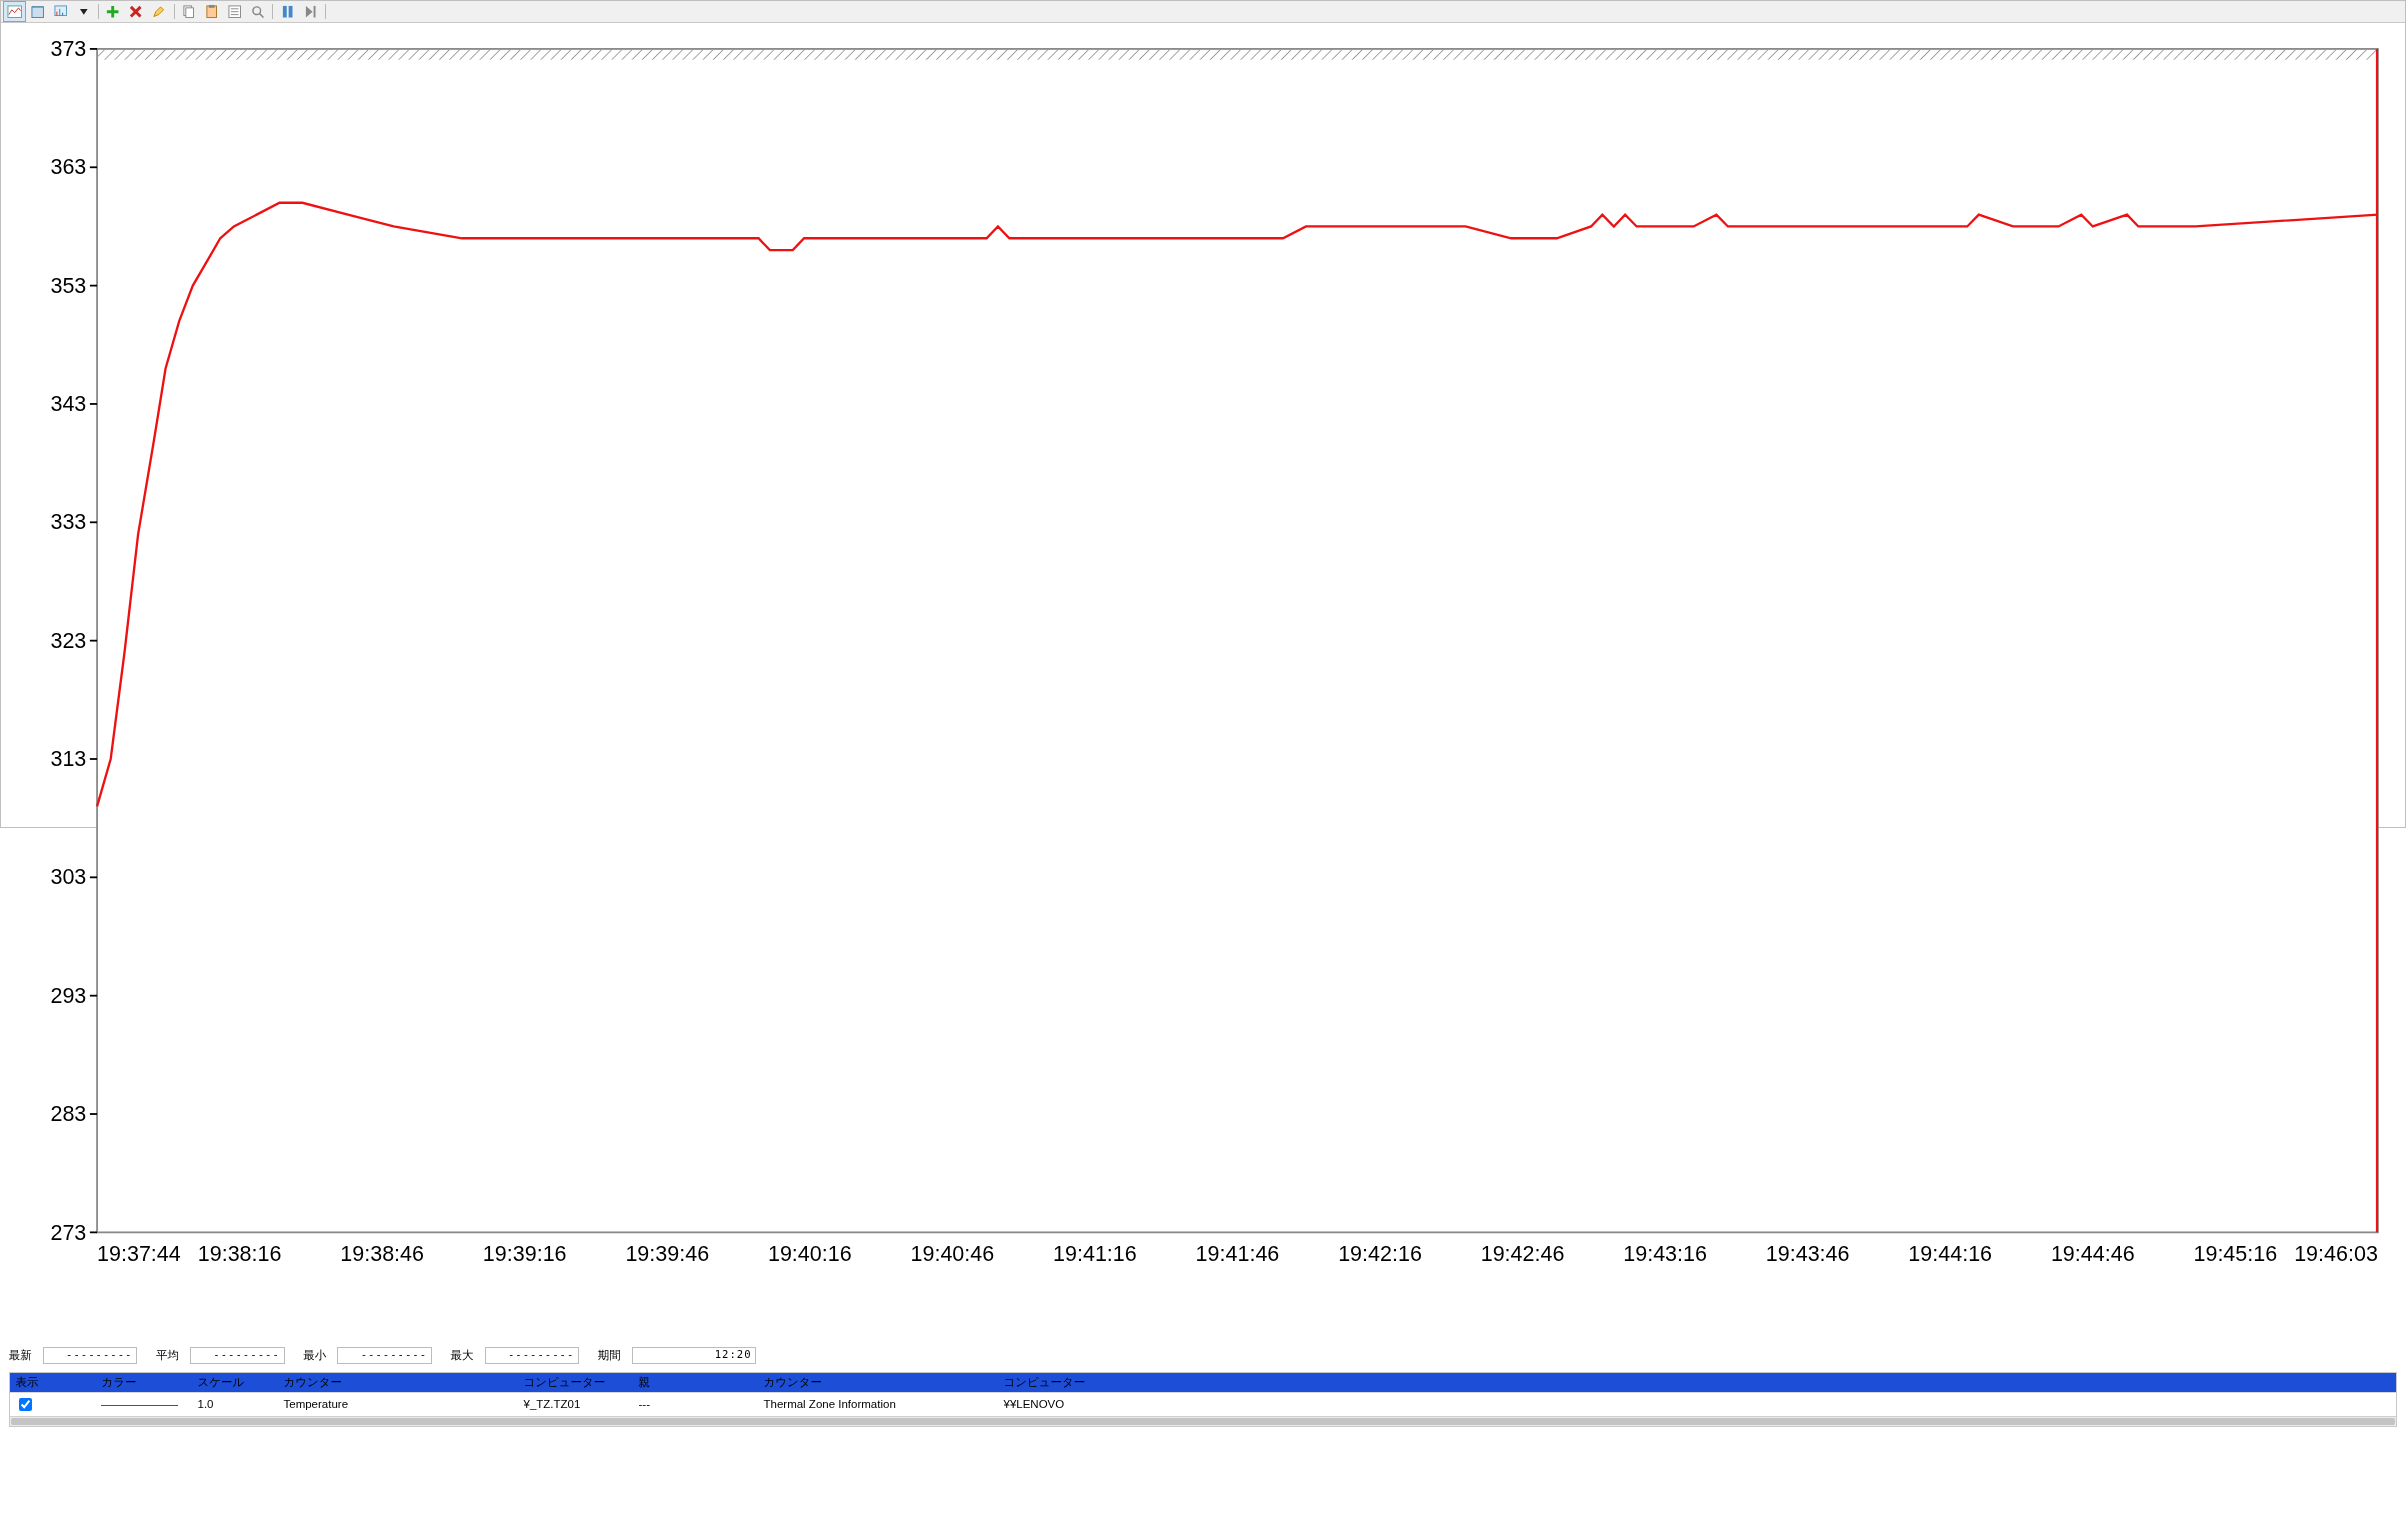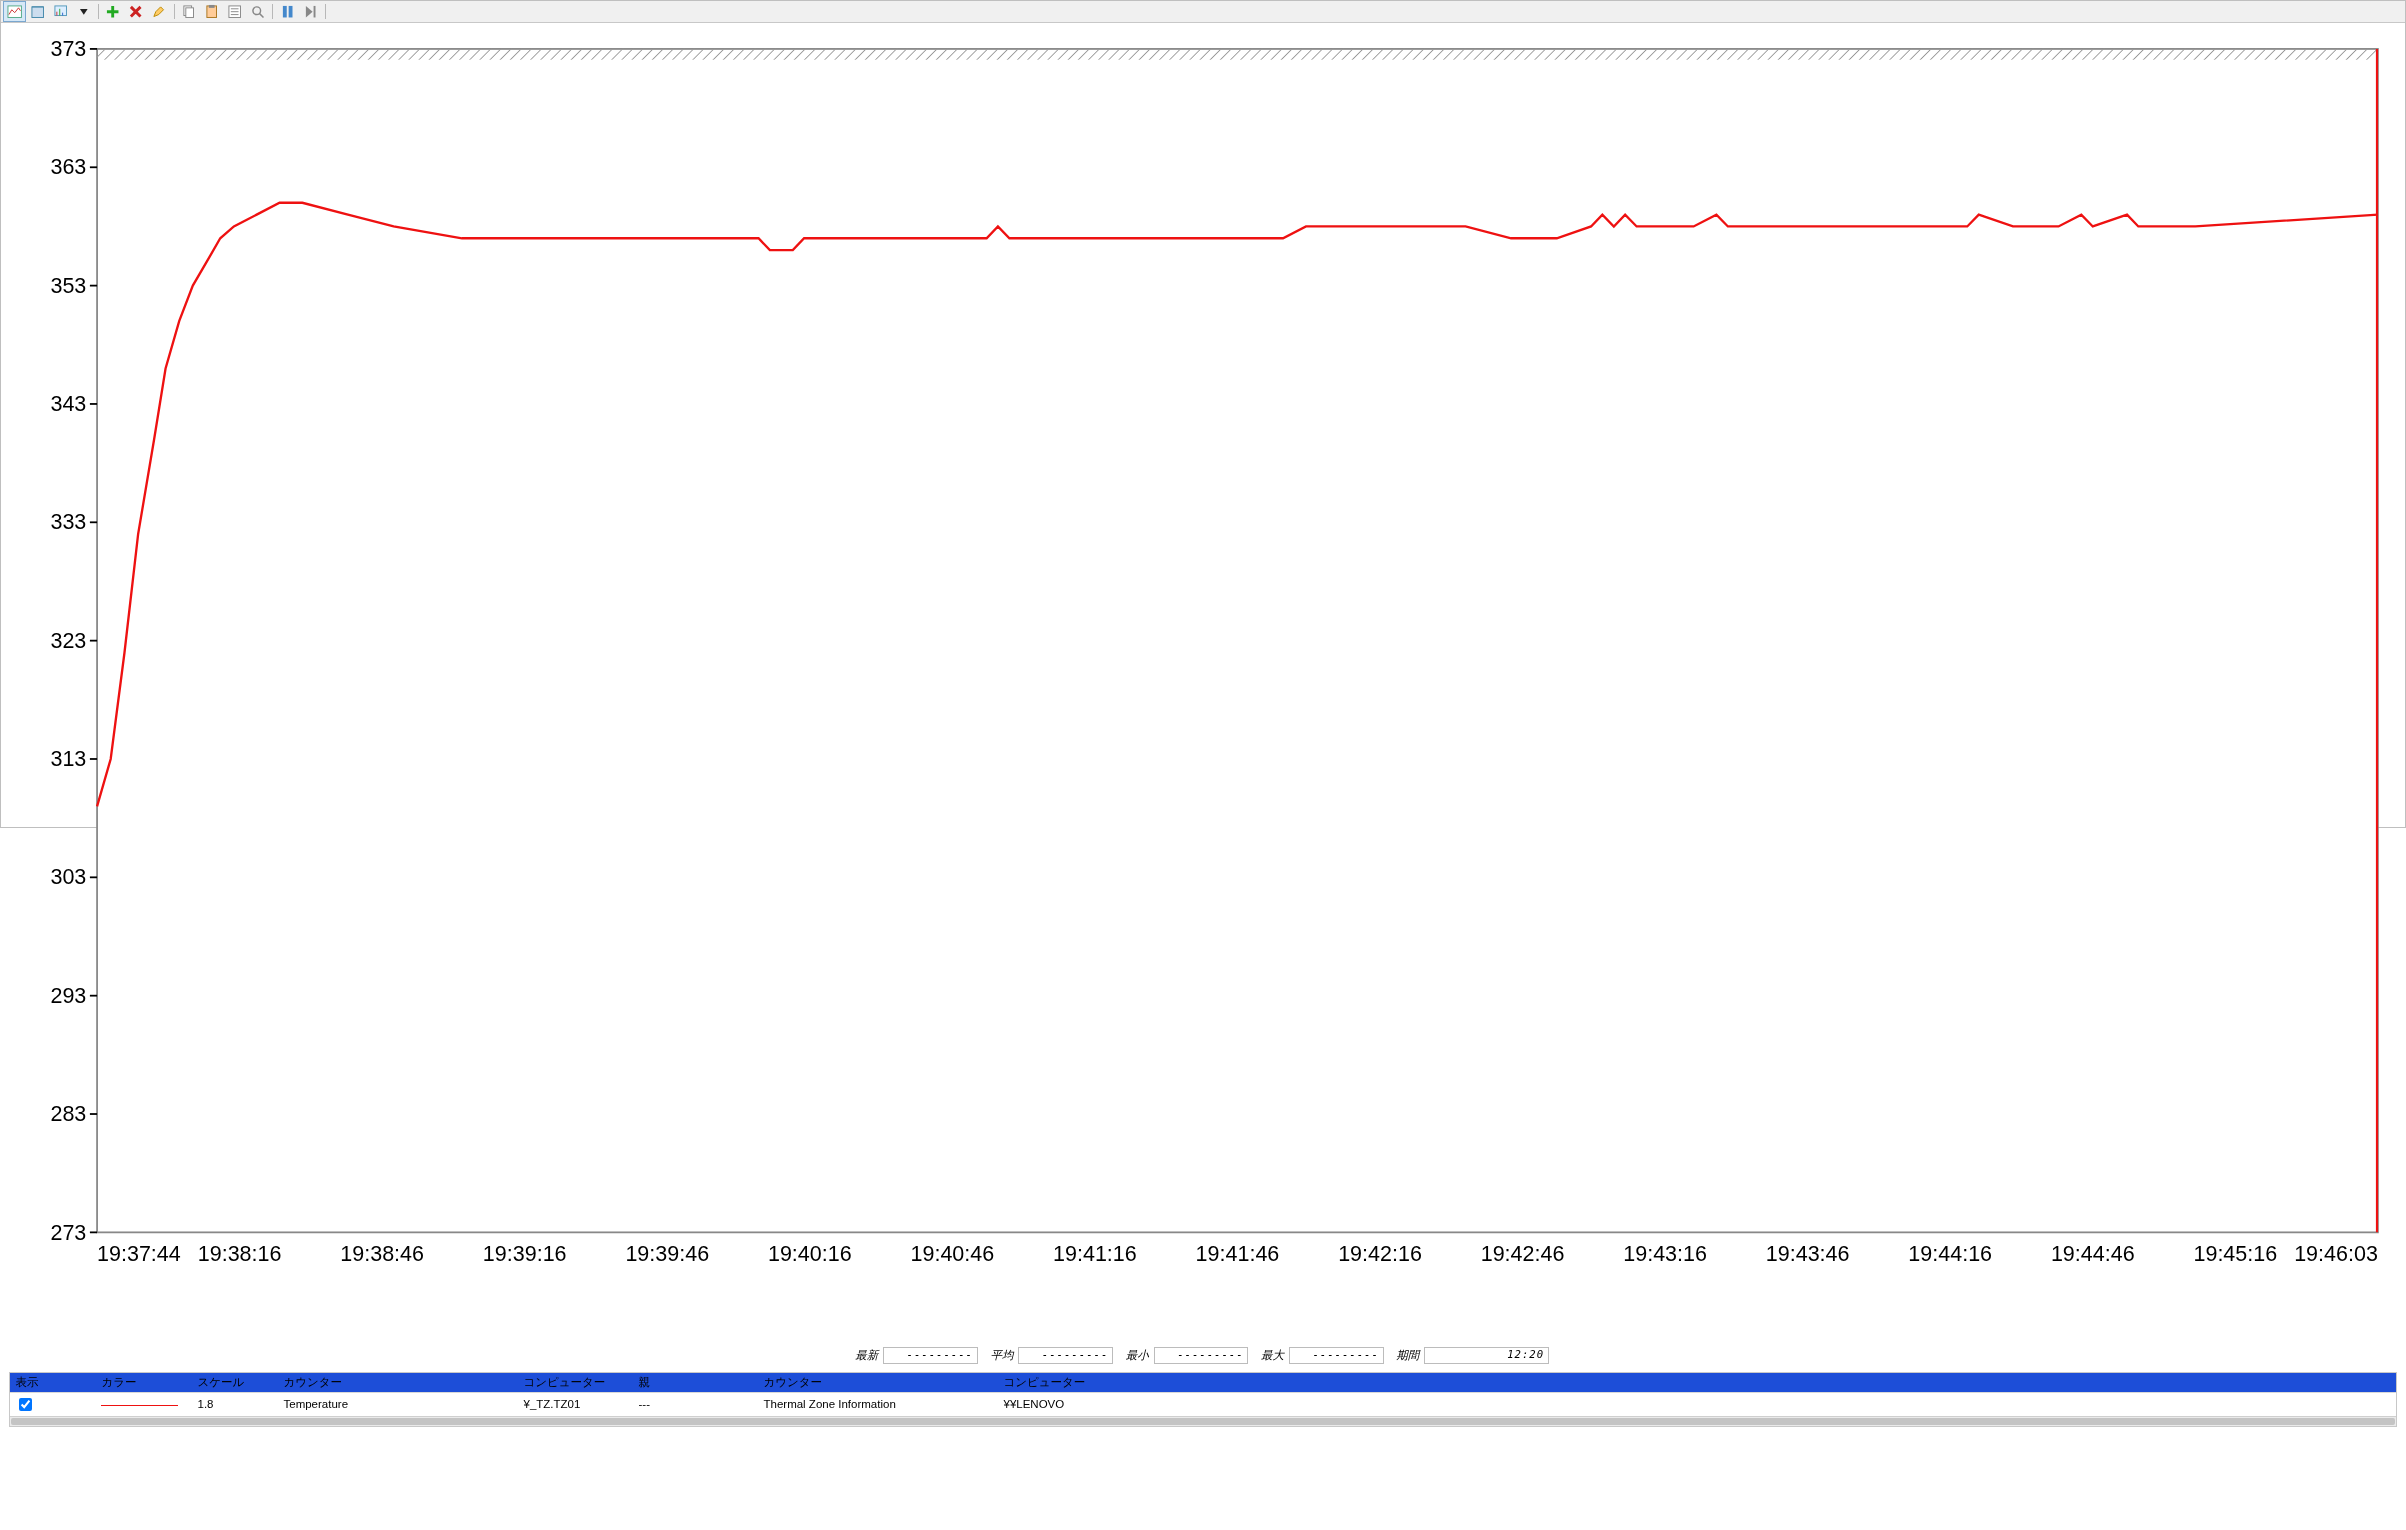--- a/index.html
+++ b/index.html
@@ -47,25 +47,24 @@
   margin: 0 2.9px;
 }
 .ico svg { display: block; }
 .chart-area {
   flex: 1 1 auto;
   position: relative;
   padding: 7.7px 9.6px 1.9px 9.6px;
 }
 .stats-row {
   display: flex;
-  justify-content: center;
+  justify-content: flex-start;
   align-items: center;
   padding: 1.9px 9.6px 3.8px 0;
-  gap: 5px;
-  font-style: italic;
+  gap: 11px;
 }
 .stats-row .lbl {
   margin-left: 7.7px;
   color: #000;
 }
 .stats-row .box {
   border: 1px solid #bcbcbc;
   min-width: 85px;
   height: 15.4px;
   line-height: 13.4px;
@@ -333,21 +332,21 @@
           <th>コンピューター</th>
           <th>親</th>
           <th>カウンター</th>
           <th>コンピューター</th>
         </tr>
       </thead>
       <tbody id="counter-tbody">
           <tr>
             <td><input type="checkbox" checked="" style=""></td>
             <td><span class="legend-line" style="border-color:#e11"></span></td>
-            <td>1.8</td>
+            <td>1.0</td>
             <td>Temperature</td>
             <td>¥_TZ.TZ01</td>
             <td>---</td>
             <td>Thermal Zone Information</td>
             <td>¥¥LENOVO</td>
           </tr>
         </tbody>
     </table>
     <div class="hscroll">
         <div class="thumb"></div>

